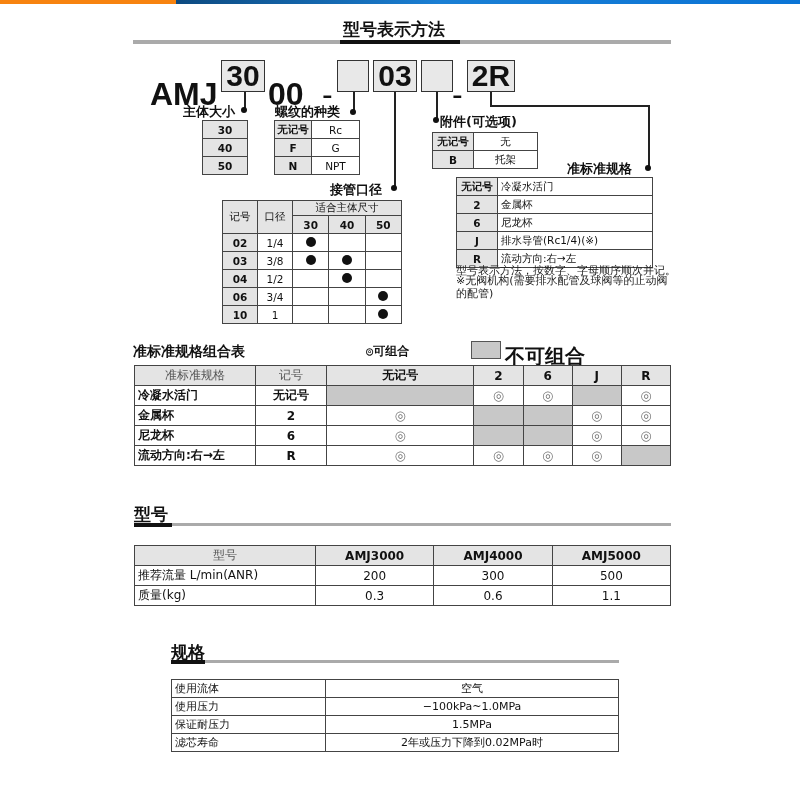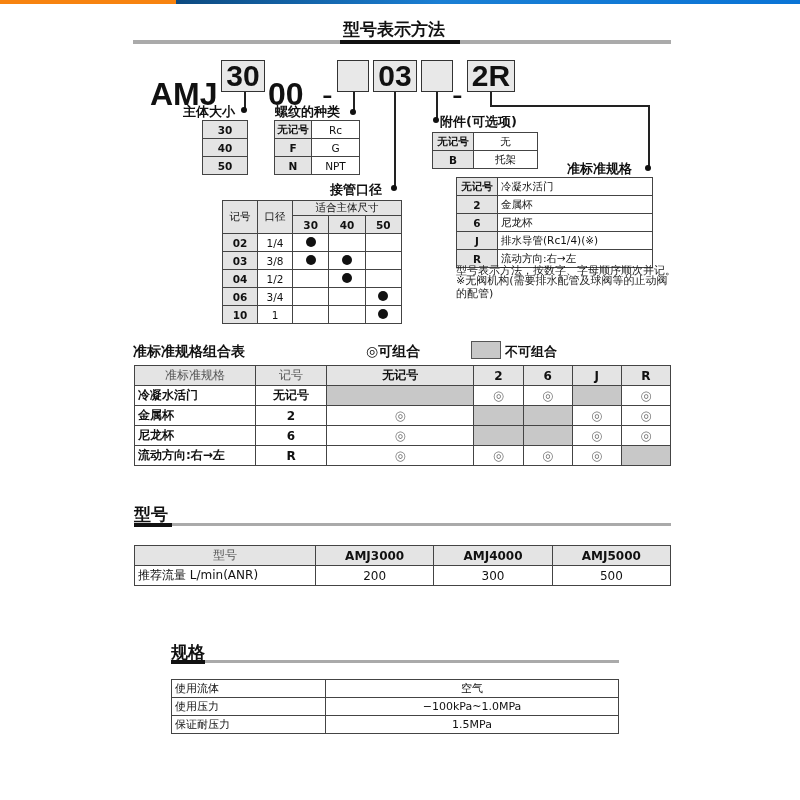--- a/index.html
+++ b/index.html
@@ -185,23 +185,23 @@
       <tr>
         <td class="shade" style="width:40px;">R</td>
         <td class="left">流动方向:右→左</td>
       </tr>
     </tbody>
 </table>
 <div class="note" style="left:456px;top:264px;width:220px;">型号表示方法，按数字、字母顺序顺次并记。</div>
 <div class="note" style="left:456px;top:274px;width:220px;">※无阀机构(需要排水配管及球阀等的止动阀的配管)</div>
 
 <div class="label" style="left:133px;top:343px;font-size:14px;">准标准规格组合表</div>
-<div class="label" style="left:366px;top:343px;font-size:14px;">◎可组合</div>
+<div class="label" style="left:366px;top:343px;font-size:12px;font-family:Liberation Mono, monospace;">◎可组合</div>
 <div class="legend-sw" style="left:471px;top:341px;"></div>
-<div class="label" style="left:505px;top:343px;font-size:13px;">不可组合</div>
+<div class="label" style="left:505px;top:343px;font-size:20px;">不可组合</div>
 <table class="combo" style="left:134px;top:365px;width:537px;">
   <tbody>
       <tr id="combo-head">
         <td class="shade" style="font-weight:normal;color:#555;width:120px;">准标准规格</td>
         <td class="shade" style="font-weight:normal;color:#555;width:70px;">记号</td>
         <td class="shade" style="">无记号</td>
         <td class="shade" style="">2</td>
         <td class="shade" style="">6</td>
         <td class="shade" style="">J</td>
         <td class="shade" style="">R</td>
@@ -259,34 +259,44 @@
         <td class="shade" style="">AMJ5000</td>
       </tr>
   </tbody>
     <tbody id="model-rows">
       <tr>
         <td class="left">推荐流量 L/min(ANR)</td>
         <td class="">200</td>
         <td class="">300</td>
         <td class="">500</td>
       </tr>
+      <tr>
+        <td class="left">质量(kg)</td>
+        <td class="">0.3</td>
+        <td class="">0.6</td>
+        <td class="">1.1</td>
+      </tr>
     </tbody>
 </table>
 
 <div class="sec-title" style="left:171px;top:641px;">规格</div>
 <div class="rule" style="left:171px;top:660px;width:448px;height:3px;"></div>
 <div class="rule-dark" style="left:171px;top:660px;width:34px;height:4px;"></div>
 <table class="spec" style="left:171px;top:679px;width:448px;">
   <tbody id="spec-rows">
       <tr>
         <td class="left" style="width:150px;">使用流体</td>
         <td>空气</td>
       </tr>
       <tr>
         <td class="left" style="width:150px;">使用压力</td>
         <td>−100kPa~1.0MPa</td>
       </tr>
       <tr>
         <td class="left" style="width:150px;">保证耐压力</td>
         <td>1.5MPa</td>
       </tr>
+      <tr>
+        <td class="left" style="width:150px;">滤芯寿命</td>
+        <td>2年或压力下降到0.02MPa时</td>
+      </tr>
     </tbody>
 </table>
 
 </body></html>

